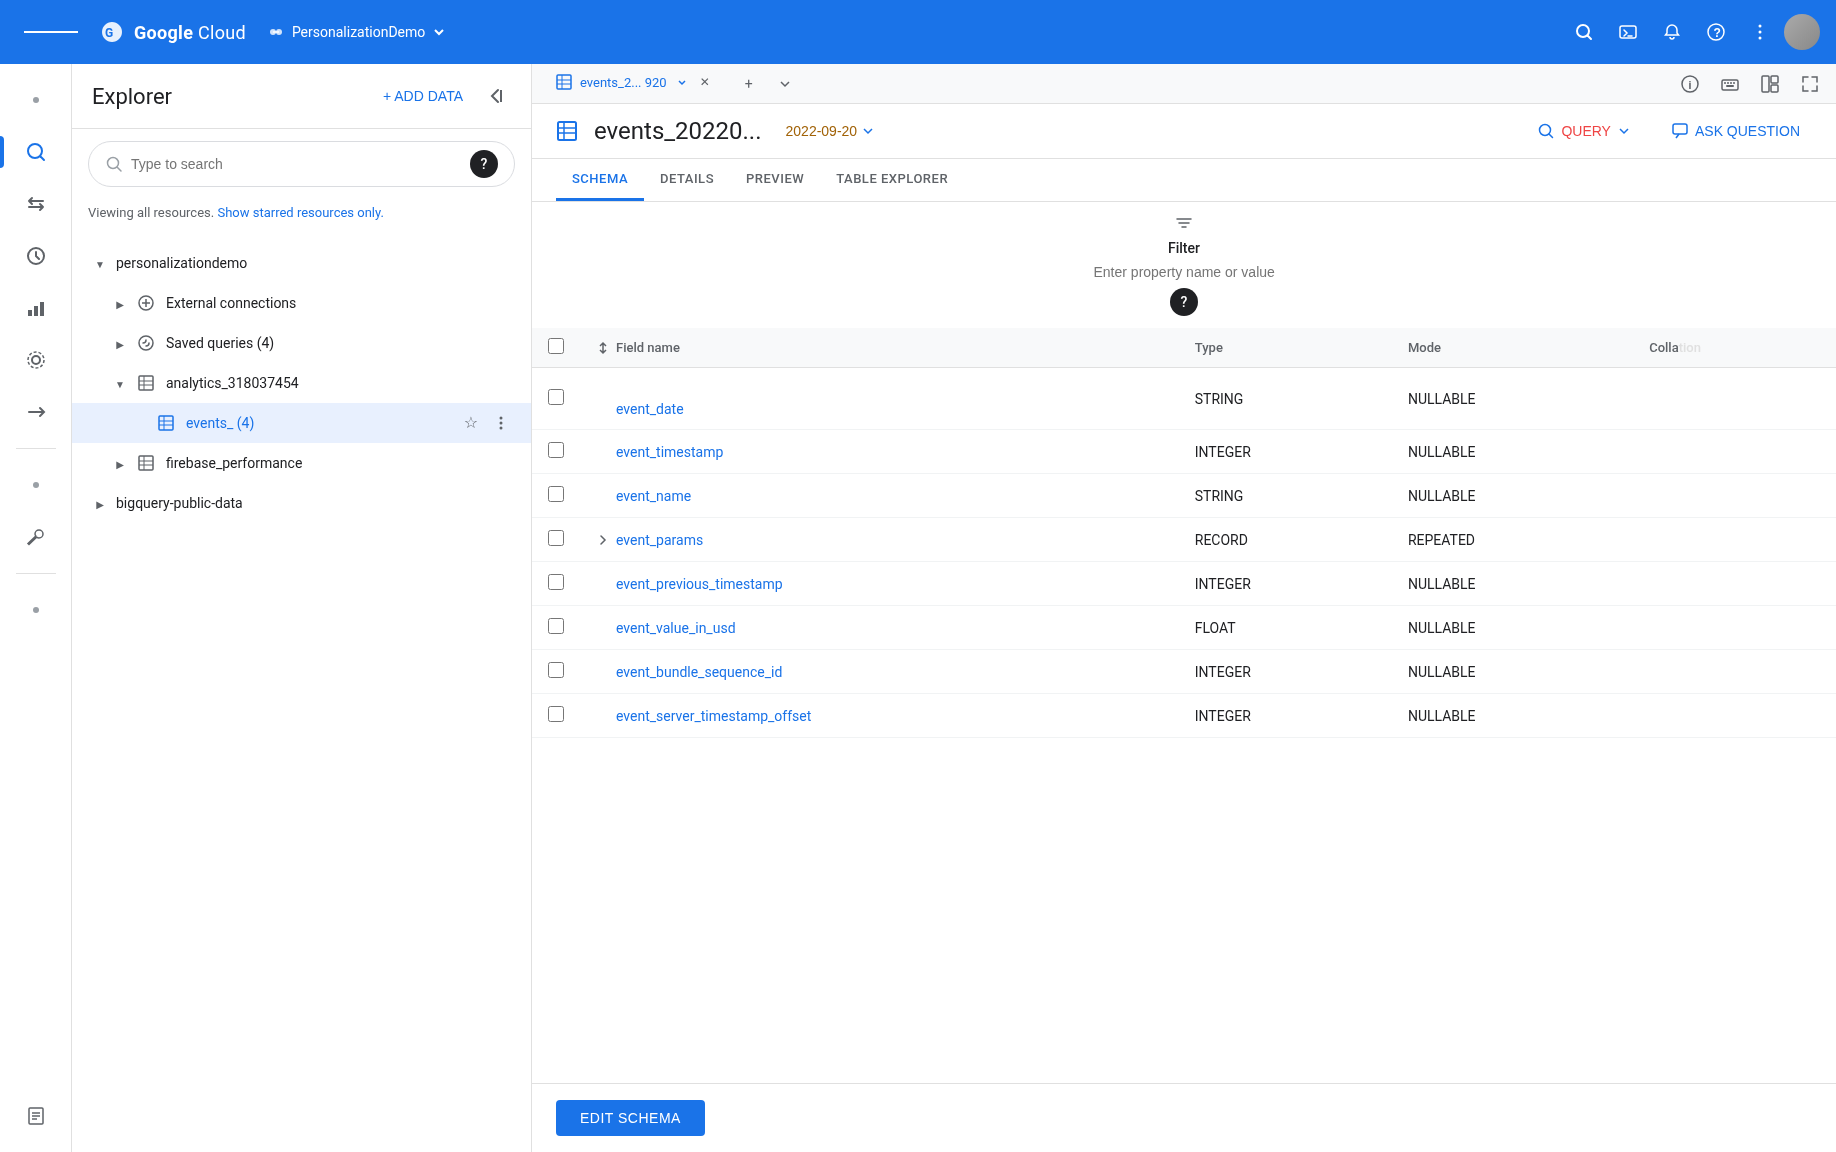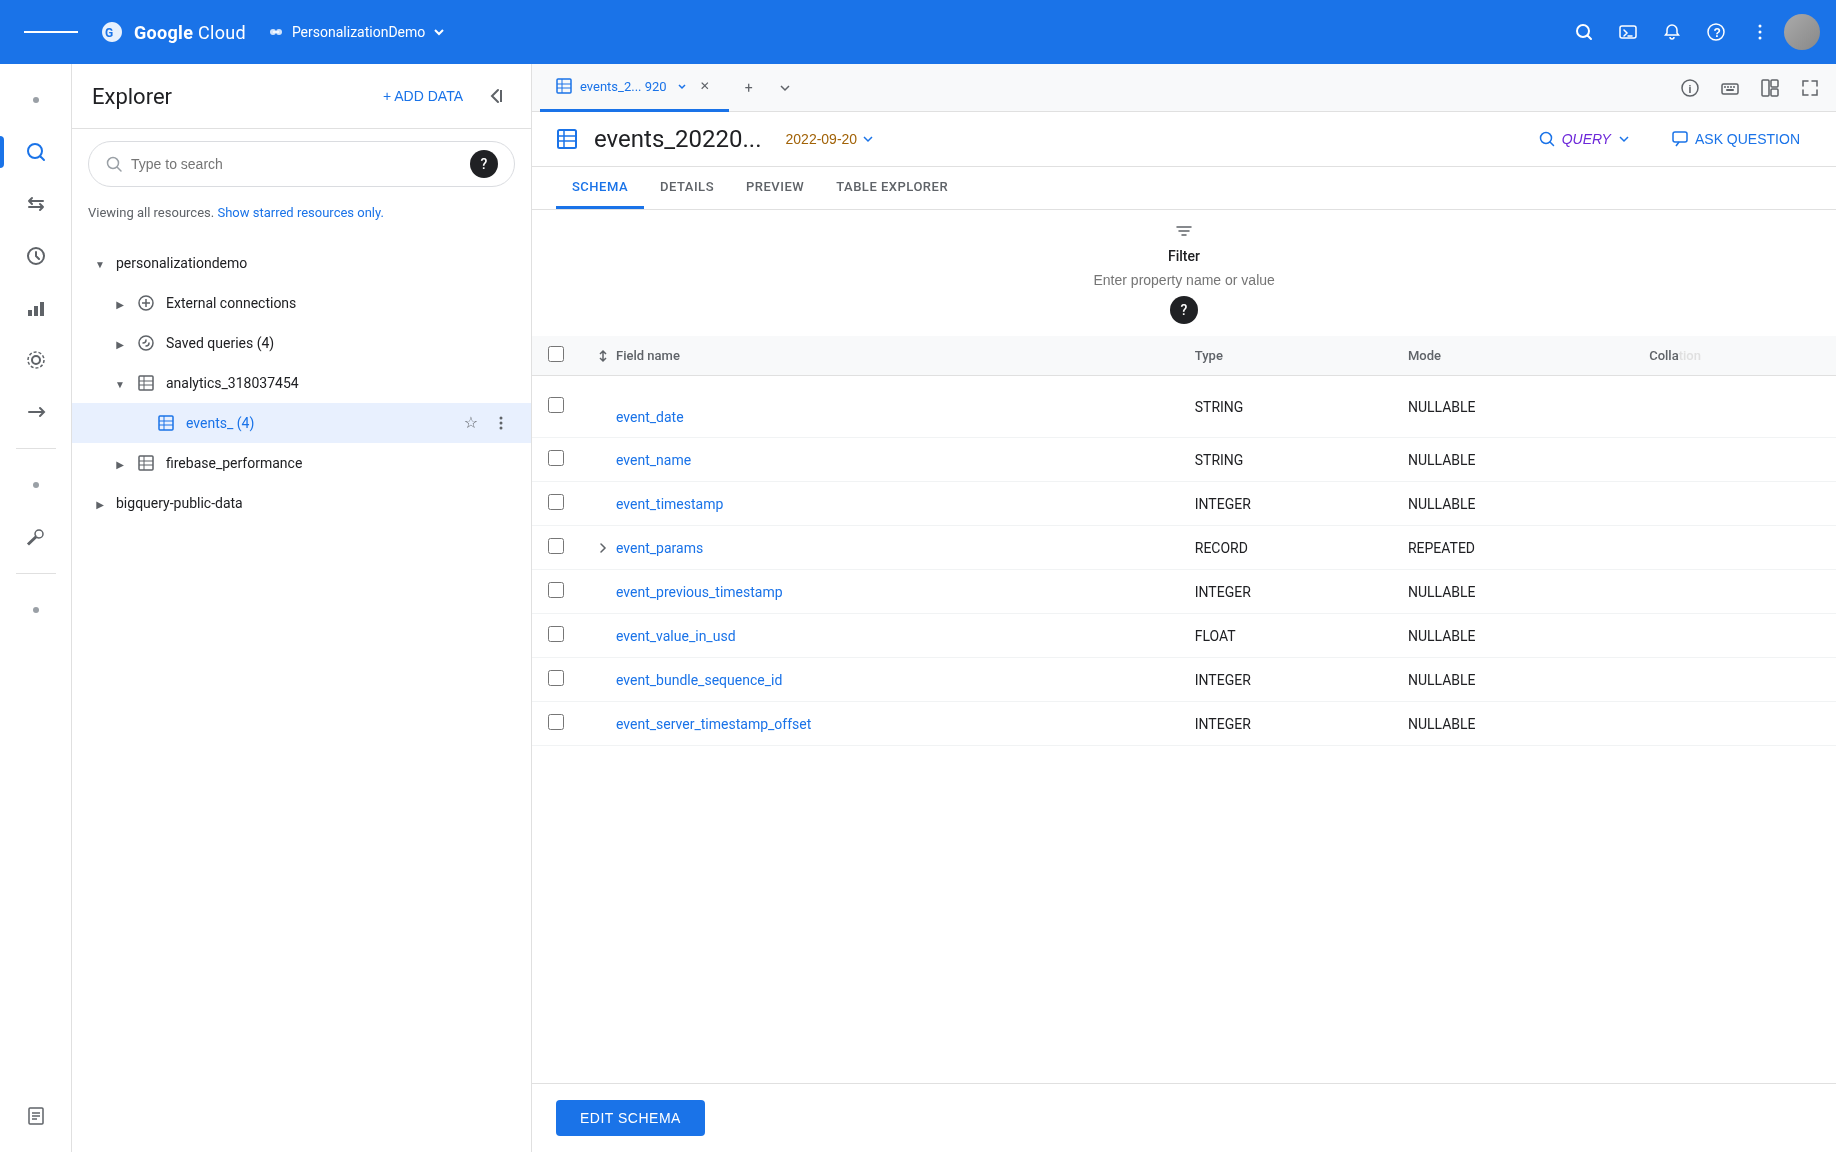--- a/index.html
+++ b/index.html
@@ -167,21 +167,21 @@
       background: white;
     }
 
     
     .tab-bar {
       display: flex;
       align-items: center;
       background: #f8f9fa;
       border-bottom: 1px solid #e0e0e0;
       padding: 0 8px;
-      height: 48px;
+      height: 40px;
       gap: 4px;
     }
     .tab-item {
       display: flex;
       align-items: center;
       gap: 8px;
       padding: 0 16px;
       height: 48px;
       cursor: pointer;
       border-bottom: 3px solid transparent;
@@ -217,29 +217,28 @@
       cursor: pointer;
       padding: 4px 8px;
       border-radius: 4px;
       border: none;
       background: transparent;
     }
     .query-btn {
       display: flex;
       align-items: center;
       gap: 6px;
-      color: #6d28d9;
+      color: #ef4444;
       font-size: 14px;
       font-weight: 500;
       cursor: pointer;
       padding: 6px 12px;
       border-radius: 4px;
       border: none;
       background: transparent;
-      font-style: italic;
     }
     .ask-question-btn {
       display: flex;
       align-items: center;
       gap: 6px;
       color: #1a73e8;
       font-size: 14px;
       font-weight: 500;
       cursor: pointer;
       padding: 6px 12px;
@@ -817,107 +816,107 @@
       <td>NULLABLE</td>
       <td></td>
     </tr>
             <tr>
       <td class="checkbox-cell">
         <input type="checkbox" class="schema-checkbox" style="">
       </td>
       <td>
         <div style="display:flex;align-items:center;gap:6px;">
           <span style="width:14px;display:inline-block"></span>
+          <a href="#" class="field-name-link">event_timestamp</a>
+        </div>
+      </td>
+      <td>INTEGER</td>
+      <td>NULLABLE</td>
+      <td></td>
+    </tr>
+            <tr>
+      <td class="checkbox-cell">
+        <input type="checkbox" class="schema-checkbox" style="">
+      </td>
+      <td>
+        <div style="display:flex;align-items:center;gap:6px;">
+          <span style="width:14px;display:inline-block"></span>
           <a href="#" class="field-name-link">event_name</a>
         </div>
       </td>
       <td>STRING</td>
       <td>NULLABLE</td>
       <td></td>
     </tr>
             <tr>
       <td class="checkbox-cell">
         <input type="checkbox" class="schema-checkbox" style="">
       </td>
       <td>
         <div style="display:flex;align-items:center;gap:6px;">
+
+          <svg width="14" height="14" viewBox="0 0 14 14" fill="none" style="cursor:pointer;flex-shrink:0">
+            <path d="M5 3l4 4-4 4" stroke="#5f6368" stroke-width="1.5" stroke-linecap="round"></path>
+          </svg>
+          <a href="#" class="field-name-link">event_params</a>
+        </div>
+      </td>
+      <td>RECORD</td>
+      <td>REPEATED</td>
+      <td></td>
+    </tr>
+            <tr>
+      <td class="checkbox-cell">
+        <input type="checkbox" class="schema-checkbox" style="">
+      </td>
+      <td>
+        <div style="display:flex;align-items:center;gap:6px;">
           <span style="width:14px;display:inline-block"></span>
-          <a href="#" class="field-name-link">event_timestamp</a>
+          <a href="#" class="field-name-link">event_previous_timestamp</a>
         </div>
       </td>
       <td>INTEGER</td>
       <td>NULLABLE</td>
       <td></td>
     </tr>
             <tr>
       <td class="checkbox-cell">
         <input type="checkbox" class="schema-checkbox" style="">
       </td>
       <td>
         <div style="display:flex;align-items:center;gap:6px;">
-
-          <svg width="14" height="14" viewBox="0 0 14 14" fill="none" style="cursor:pointer;flex-shrink:0">
-            <path d="M5 3l4 4-4 4" stroke="#5f6368" stroke-width="1.5" stroke-linecap="round"></path>
-          </svg>
-          <a href="#" class="field-name-link">event_params</a>
-        </div>
-      </td>
-      <td>RECORD</td>
-      <td>REPEATED</td>
+          <span style="width:14px;display:inline-block"></span>
+          <a href="#" class="field-name-link">event_value_in_usd</a>
+        </div>
+      </td>
+      <td>FLOAT</td>
+      <td>NULLABLE</td>
       <td></td>
     </tr>
             <tr>
       <td class="checkbox-cell">
         <input type="checkbox" class="schema-checkbox" style="">
       </td>
       <td>
         <div style="display:flex;align-items:center;gap:6px;">
           <span style="width:14px;display:inline-block"></span>
-          <a href="#" class="field-name-link">event_previous_timestamp</a>
+          <a href="#" class="field-name-link">event_bundle_sequence_id</a>
         </div>
       </td>
       <td>INTEGER</td>
       <td>NULLABLE</td>
       <td></td>
     </tr>
             <tr>
       <td class="checkbox-cell">
         <input type="checkbox" class="schema-checkbox" style="">
       </td>
       <td>
         <div style="display:flex;align-items:center;gap:6px;">
           <span style="width:14px;display:inline-block"></span>
-          <a href="#" class="field-name-link">event_value_in_usd</a>
-        </div>
-      </td>
-      <td>FLOAT</td>
-      <td>NULLABLE</td>
-      <td></td>
-    </tr>
-            <tr>
-      <td class="checkbox-cell">
-        <input type="checkbox" class="schema-checkbox" style="">
-      </td>
-      <td>
-        <div style="display:flex;align-items:center;gap:6px;">
-          <span style="width:14px;display:inline-block"></span>
-          <a href="#" class="field-name-link">event_bundle_sequence_id</a>
-        </div>
-      </td>
-      <td>INTEGER</td>
-      <td>NULLABLE</td>
-      <td></td>
-    </tr>
-            <tr>
-      <td class="checkbox-cell">
-        <input type="checkbox" class="schema-checkbox" style="">
-      </td>
-      <td>
-        <div style="display:flex;align-items:center;gap:6px;">
-          <span style="width:14px;display:inline-block"></span>
           <a href="#" class="field-name-link">event_server_timestamp_offset</a>
         </div>
       </td>
       <td>INTEGER</td>
       <td>NULLABLE</td>
       <td></td>
     </tr>
           </tbody>
       </table>
     </div>

